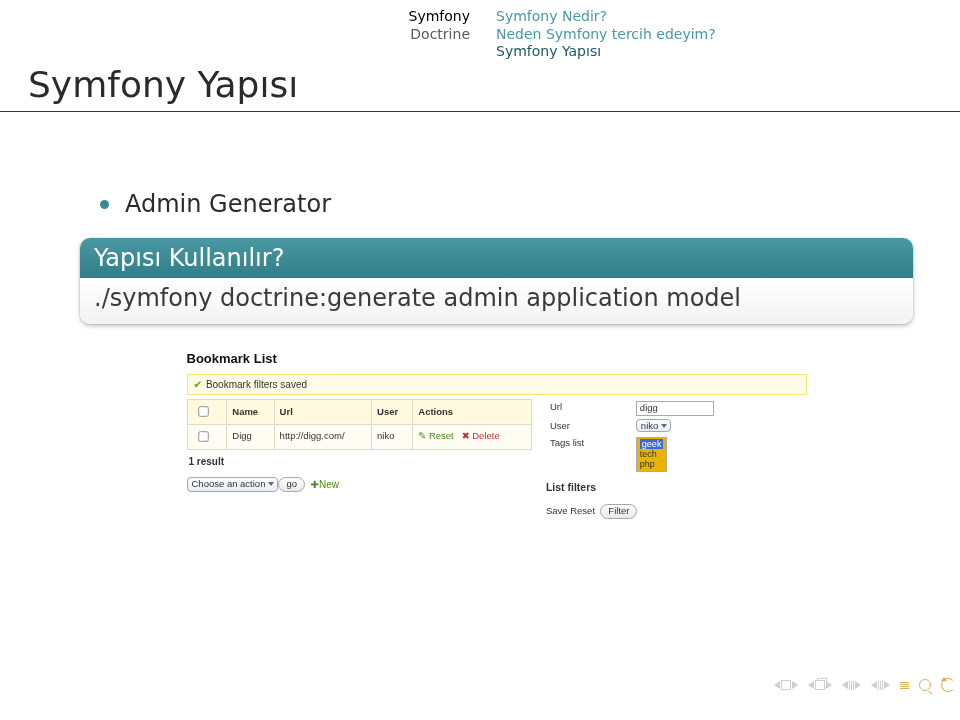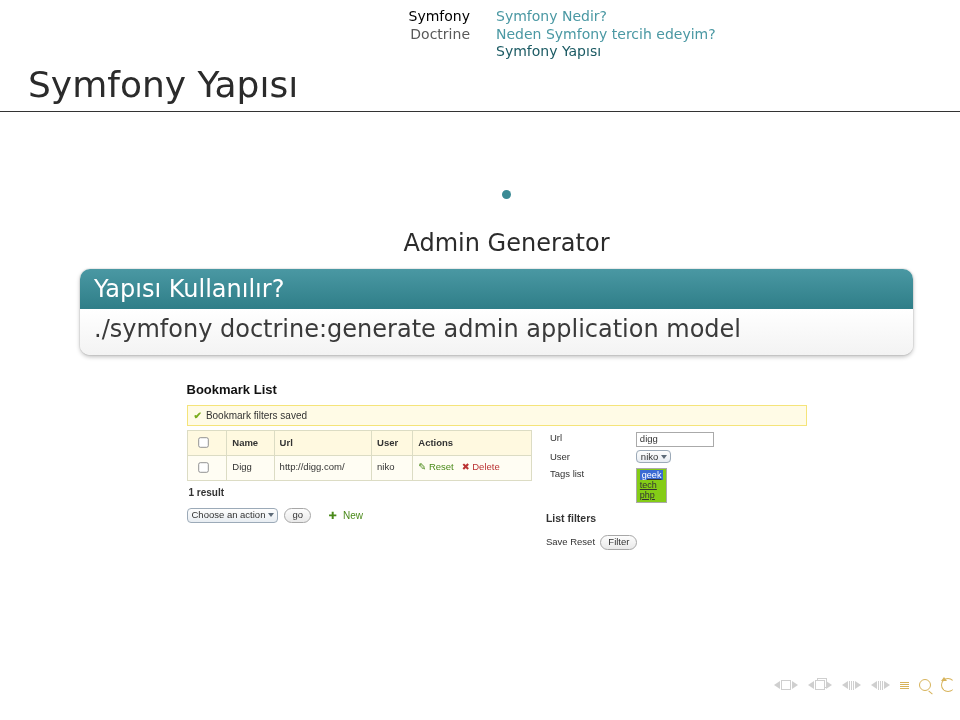--- a/index.html
+++ b/index.html
@@ -55,24 +55,23 @@
     position: absolute;
     top: 190px;
     left: 80px;
     right: 80px;
     font-size: 24px;
     color: #2b2b2b;
   }
   .itemline {
     display: flex;
     align-items: center;
-    gap: 30px;
-    margin-bottom: 12px;
+    gap: 16px;
+    margin-bottom: 20px;
     padding-left: 20px;
-    flex-direction: column;
   }
   .bullet {
     width: 9px;
     height: 9px;
     background: #3a8a94;
     border-radius: 50%;
   }
   
   .exampleblock {
     border-radius: 10px;
@@ -125,21 +124,21 @@
     border: 1px solid #dcdcc4;
     background: #fffdf3;
     padding: 2px 5px;
     text-align: left;
     font-size: 9.5px;
   }
   .listtable th { font-weight: bold; background: #fff9e0; }
   .editlink { color: #4a8a1a; }
   .dellink { color: #b33; }
   .resultcount { font-weight: bold; padding: 5px 2px; font-size: 10px; }
-  .batchrow { display: flex; align-items: center; gap: 6px; padding-top: 4px; }
+  .batchrow { display: flex; align-items: center; padding-top: 4px; }
   .selectBox {
     border: 1px solid #9caab8;
     border-radius: 4px;
     padding: 0 12px 0 4px;
     background: linear-gradient(#fdfdfd,#e8edf2);
     font-size: 9.5px;
     position: relative;
   }
   .selectBox::after {
     content: "";
@@ -160,22 +159,21 @@
   .newlink { color: #4a8a1a; }
   .filtercol table { width: 100%; border-collapse: collapse; }
   .filtercol td { padding: 2px 4px; vertical-align: top; font-size: 9.5px; }
   .inputBox { border: 1px solid #aaa; padding: 0 3px; font-size: 9.5px; min-width: 70px; display: inline-block; }
   .tagsBox {
     border: 1px solid #aaa;
     font-size: 9px;
     padding: 1px 3px;
     line-height: 1.15;
     display: inline-block;
-    background: #84cc16;
-    text-decoration: underline;
+    background: #eab308;
   }
   .filtercol h5 { margin: 6px 0 2px 0; font-size: 10.5px; font-weight: bold; }
   .savedf { padding-left: 18px; font-size: 9px; list-style: disc; margin: 0; }
   .delmark { color: #b33; }
   .filterbtns { text-align: left; margin-top: 10px; font-size: 9.5px; }
   
   .footer {
     position: absolute;
     left: 0; right: 0; bottom: 0;
     height: 24px;

